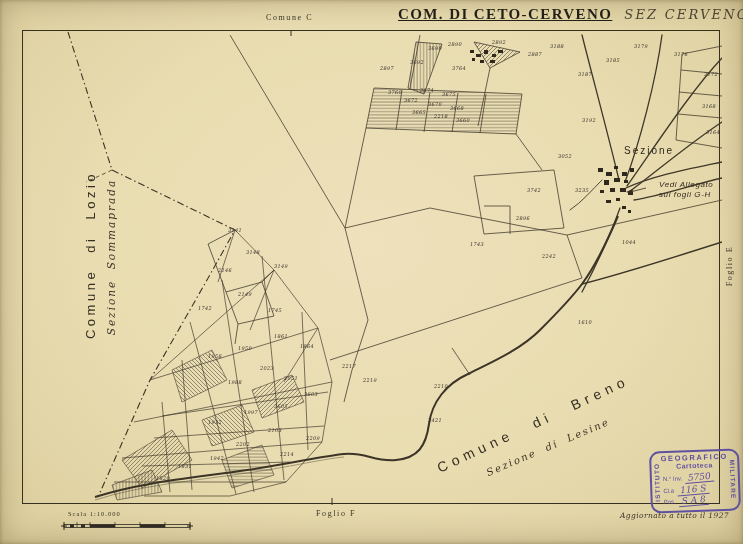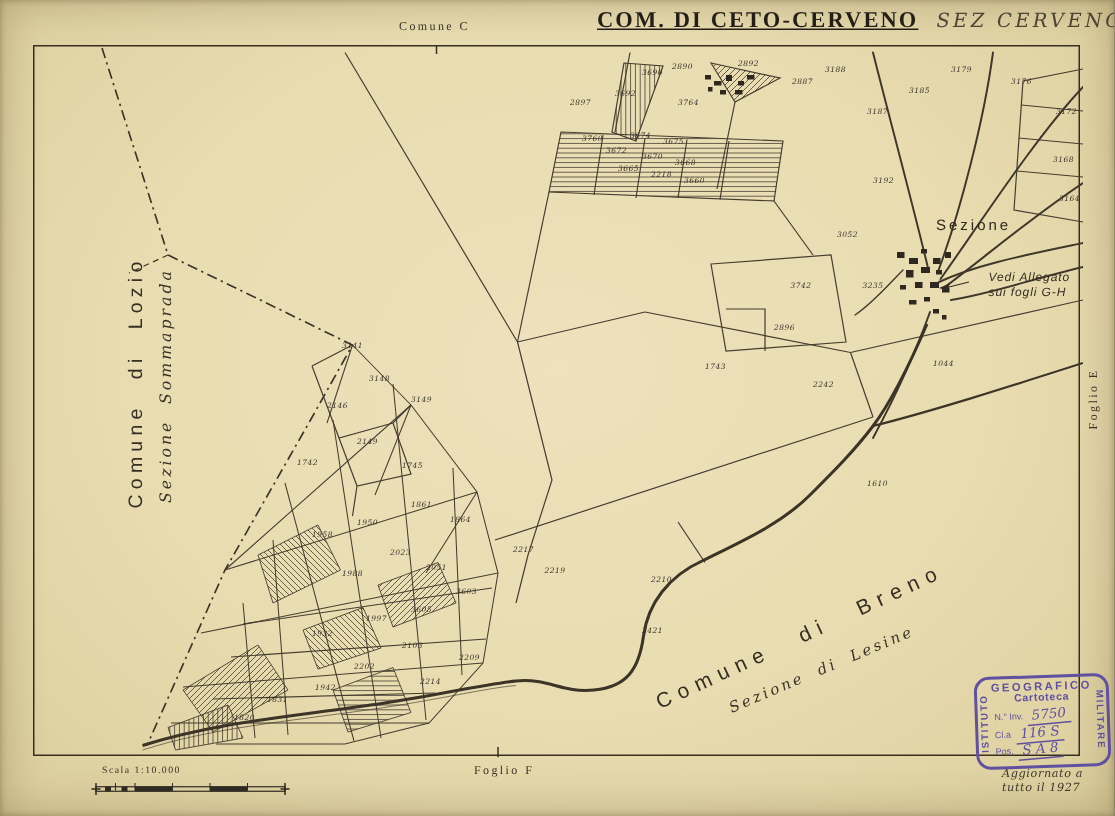--- a/index.html
+++ b/index.html
@@ -26,21 +26,21 @@
   .lbl-sez-somma{left:111px;top:257px;font-style:italic;font-size:10.5px;letter-spacing:2px;word-spacing:5px;font-family:"DejaVu Serif",serif;color:#3a3326;}
   .diag{position:absolute;white-space:nowrap;transform:translate(-50%,-50%) rotate(-25deg);}
   .lbl-comune-breno{left:533px;top:424px;font-family:"Liberation Sans",sans-serif;font-size:14px;letter-spacing:5px;word-spacing:13px;color:#352e22;}
   .lbl-sez-lesine{left:548px;top:447px;transform:translate(-50%,-50%) rotate(-23deg);font-style:italic;font-size:10px;letter-spacing:2px;word-spacing:5px;font-family:"DejaVu Serif",serif;color:#3a3326;}
   .lbl-village{position:absolute;left:624px;top:145px;font-size:10px;letter-spacing:2px;font-family:"Liberation Sans",sans-serif;color:#2e281d;}
   .annotation{position:absolute;left:640px;top:180px;font-style:italic;font-size:8px;line-height:10px;letter-spacing:.6px;font-family:Liberation Sans, sans-serif;color:#33
 2c20;text-align:left;margin-left:19px;}
 
   .scale-label{position:absolute;left:68px;top:510px;font-size:6.5px;letter-spacing:1px;color:#3a3326;}
   .scale-svg{position:absolute;left:56px;top:518px;}
-  .revision{position:absolute;left:620px;top:511px;font-style:italic;font-size:7.5px;letter-spacing:.4px;font-family:"DejaVu Serif",serif;color:#3d362a;margin-left:48px;}
+  .revision{position:absolute;left:620px;top:511px;font-style:italic;font-size:7.5px;letter-spacing:.4px;font-family:"DejaVu Serif",serif;color:#3d362a;}
 
   .stamp{position:absolute;left:650px;top:450px;width:86px;height:58px;border:2px solid #6050a0;border-radius:10px;transform:rotate(-2deg);color:#6050a0;font-family:"Liberation Sans",sans-serif;}
   .stamp-top{position:absolute;top:1px;left:0;right:0;text-align:center;font-size:7.5px;font-weight:bold;letter-spacing:1.6px;}
   .stamp-side{position:absolute;top:50%;white-space:nowrap;font-size:6.5px;font-weight:bold;letter-spacing:1.2px;}
   .stamp-left{left:5px;transform:translate(-50%,-50%) rotate(-90deg);}
   .stamp-right{left:81px;transform:translate(-50%,-50%) rotate(90deg);}
   .stamp-sub{position:absolute;top:10px;left:0;right:0;text-align:center;font-size:7px;font-weight:bold;letter-spacing:.5px;}
   .stamp-row{position:absolute;left:11px;display:flex;gap:3px;align-items:baseline;}
   .stamp-row .lab{font-size:6px;}
   .stamp-row .val{font-size:9px;font-style:italic;font-family:"DejaVu Serif",serif;border-bottom:.8px solid #6050a0;transform:rotate(-3deg);padding:0 3px;}

